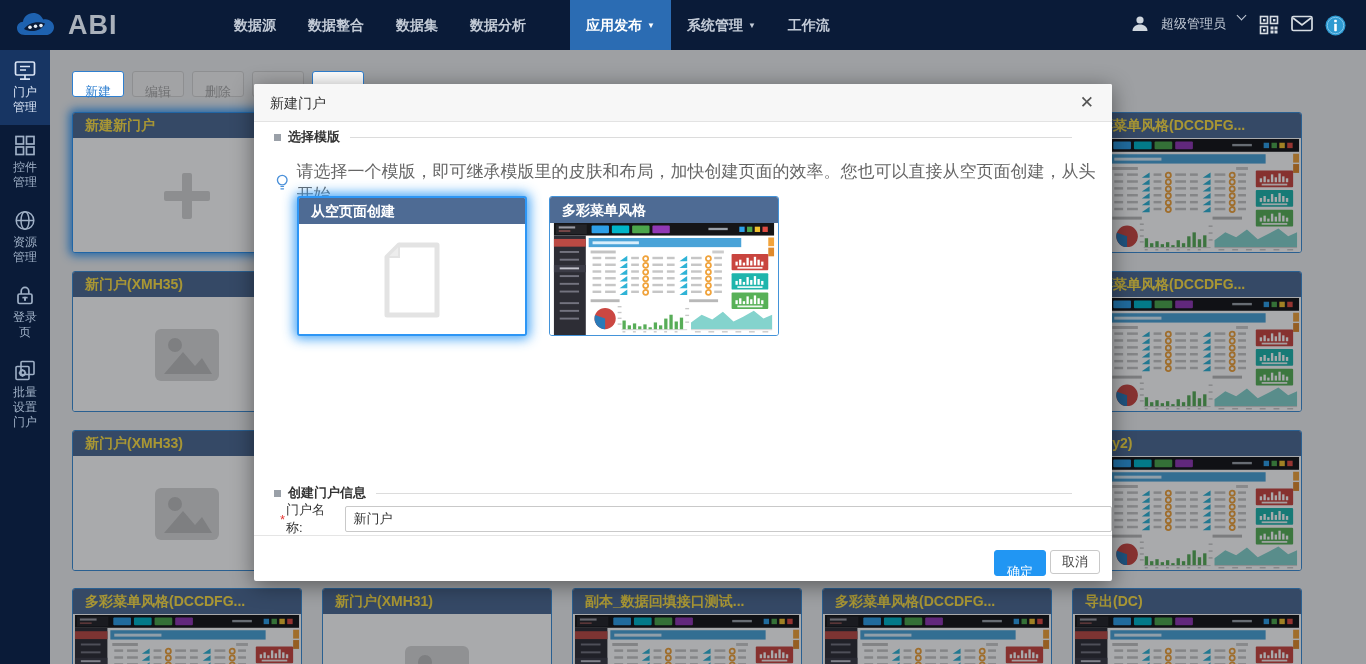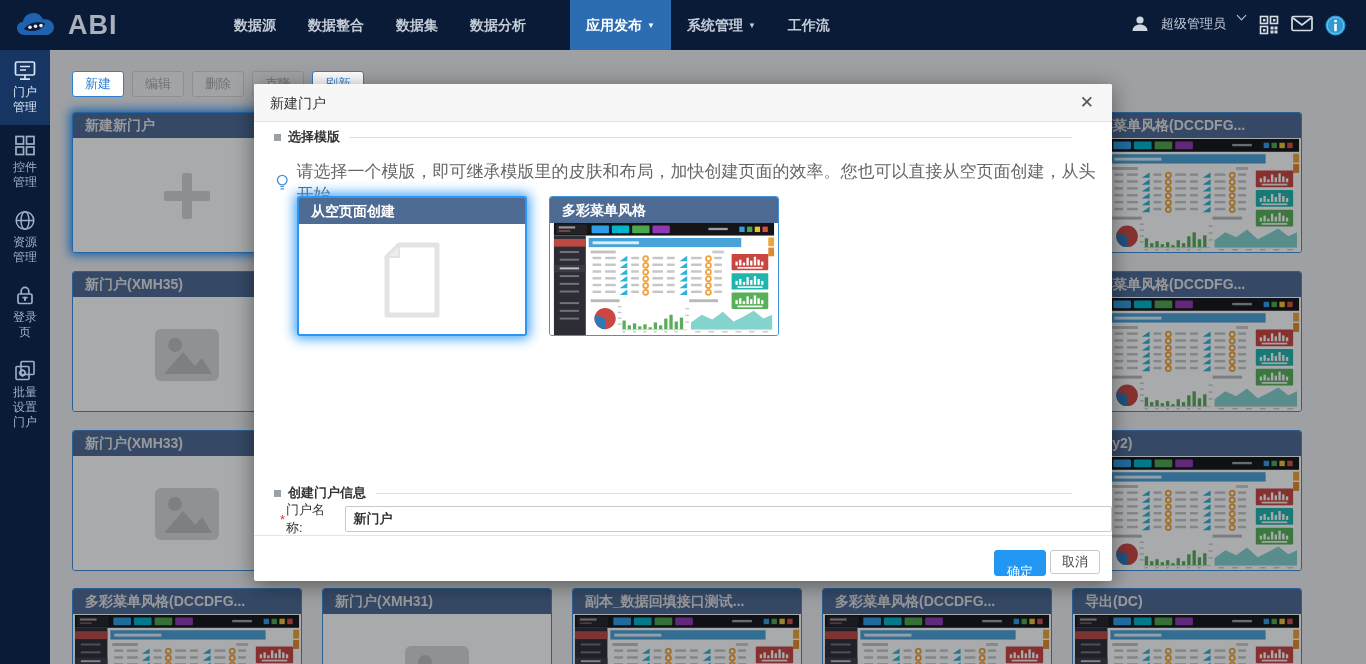--- a/index.html
+++ b/index.html
@@ -21,31 +21,31 @@
   
   .sidebar { position:absolute; left:0; top:50px; width:50px; height:614px; background:#0a1b38; z-index:70; }
   .side-item { padding:9px 0 10px 0; text-align:center; color:#9fb0c6; cursor:pointer; }
   .side-item.active { background:#173563; color:#d9e4f5; }
   .side-item svg { display:block; margin:0 auto 3px auto; }
   .side-label { font-size:12px; line-height:15px; white-space:pre-line; }
 
   
   .main { position:absolute; left:50px; top:50px; width:1316px; height:614px; background:#eef0f2; }
   .toolbar { position:absolute; left:22px; top:21px; display:flex; gap:8px; }
-  .tb-btn { height:26px; padding:0 12px; font-size:13px; border-radius:3px; line-height:24px; cursor:pointer; }
+  .tb-btn { height:26px; padding:8px 12px; font-size:13px; border-radius:3px; line-height:24px; cursor:pointer; }
   .tb-btn.primary { background:#ffffff; border:1px solid #2e7fd0; color:#2e7fd0; position:relative; z-index:55; }
   .tb-btn.disabled { background:#f4f4f4; border:1px solid #d6d6d6; color:#a9a9a9; }
 
   .col-left  { position:absolute; left:22px;   top:62px; }
   .col-right { position:absolute; left:1022px; top:62px; }
   .row-bottom{ position:absolute; left:22px;  top:538px; display:flex; gap:20px; }
 
   .card { width:230px; height:141px; border:1px solid #3d8ed6; border-radius:3px; background:#ffffff; overflow:hidden; margin-bottom:18px; cursor:pointer; }
   .card.selected { border-color:#2d96f5; box-shadow:0 0 10px 3px rgba(45,150,245,.95); }
-  .card-h { height:25px; background:#4e6b94; color:#e5e5e5; font-size:14px; font-weight:bold; line-height:25px; padding:0 12px; white-space:nowrap; overflow:hidden; }
+  .card-h { height:25px; background:#4e6b94; color:#fde047; font-size:14px; font-weight:bold; line-height:25px; padding:0 12px; white-space:nowrap; overflow:hidden; }
   .card-b { height:115px; display:flex; align-items:center; justify-content:center; background:#fff; }
   .card-b svg.thumb { display:block; }
 
   
   .overlay { position:absolute; left:50px; top:50px; width:1316px; height:614px; background:rgba(10,12,16,0.35); z-index:50; }
 
   
   .modal { position:absolute; left:254px; top:84px; width:858px; height:497px; background:#ffffff; z-index:100; border-radius:2px; box-shadow:0 4px 22px rgba(0,0,0,.45); }
   .modal-h { height:38px; background:#f7f7f7; border-bottom:1px solid #e3e3e3; line-height:38px; padding:0 16px; font-size:14px; color:#333; border-radius:2px 2px 0 0; }
   .modal-close { position:absolute; right:14px; top:0; height:38px; line-height:38px; font-size:17px; color:#555; cursor:pointer; padding:0 4px; }
@@ -56,21 +56,21 @@
   .sec-template { top:44px; }
   .sec-info { top:400px; }
   .m-tip { position:absolute; left:22px; top:76px; display:flex; align-items:center; gap:8px; color:#666; font-size:17px; }
   .tpl-row { position:absolute; left:43px; top:112px; display:flex; gap:22px; }
   .tpl-card { width:230px; height:140px; border:1px solid #4393d9; border-radius:3px; background:#fff; overflow:hidden; cursor:pointer; }
   .tpl-card.selected { border:2px solid #2d96f5; box-shadow:0 0 12px 3px rgba(42,150,245,.85); }
   .tpl-h { height:26px; background:#4e6b94; color:#fff; font-size:14px; font-weight:bold; line-height:26px; padding:0 12px; white-space:nowrap; overflow:hidden; }
   .tpl-b { height:112px; display:flex; align-items:center; justify-content:center; background:#fff; }
   .form-row { position:absolute; left:26px; top:417px; display:flex; align-items:center; font-size:13px; color:#333; }
   .req { color:#e53935; margin-right:1px; }
-  .form-input { width:799px; height:26px; margin-left:6px; border:1px solid #c9c9c9; border-radius:2px; font-size:13px; color:#333; padding:0 7px; font-family:"Liberation Sans", sans-serif;font-weight:bold; }
+  .form-input { width:799px; height:26px; margin-left:6px; border:1px solid #c9c9c9; border-radius:2px; font-size:13px; color:#333; padding:0 7px; font-family:"Liberation Sans", sans-serif; }
   .m-footer { position:absolute; left:0; bottom:0; width:858px; height:46px; border-top:1px solid #e5e5e5; }
   .btn-ok { position:absolute; right:66px; top:14px; height:24px; padding:12px 12px; background:#2196f3; color:#fff; border:1px solid #2196f3; border-radius:3px; font-size:13px; cursor:pointer; }
   .btn-cancel { position:absolute; right:12px; top:14px; height:24px; padding:0 11px; background:#fff; color:#444; border:1px solid #c9c9c9; border-radius:3px; font-size:13px; cursor:pointer; }
   .hidden-defs { position:absolute; width:0; height:0; overflow:hidden; }
 </style>
 </head>
 <body>
 
 <svg class="hidden-defs" aria-hidden="true">
   <defs>

